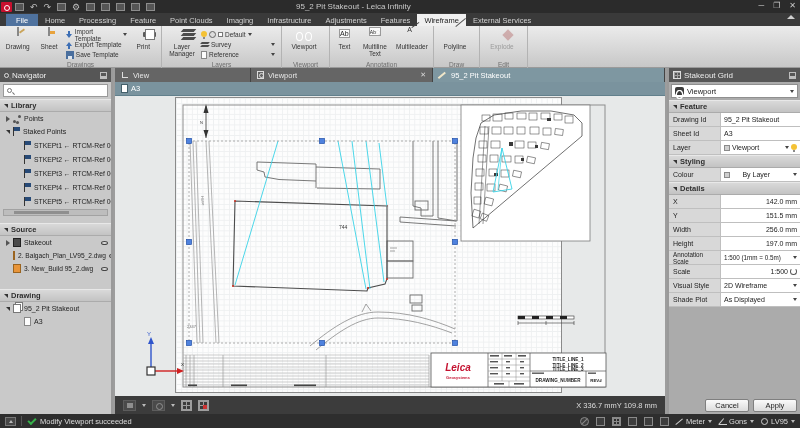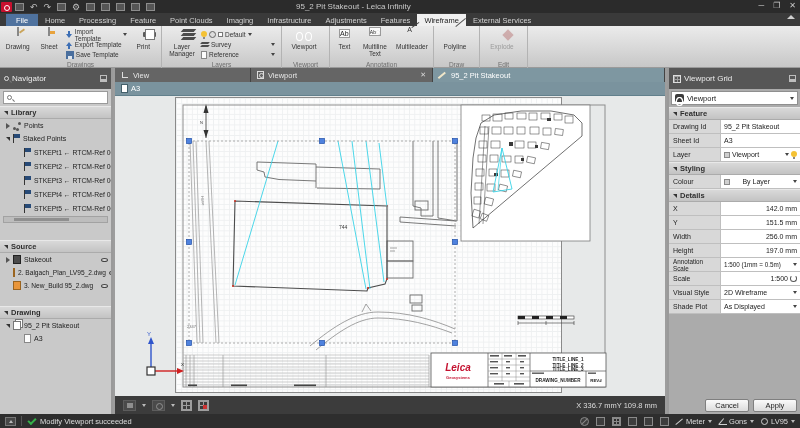--- a/index.html
+++ b/index.html
@@ -66,21 +66,21 @@
   .ic-lead::after{content:"";position:absolute;left:0;bottom:1px;width:9px;height:1px;background:#444;transform:rotate(-35deg);transform-origin:left bottom;}
   .ic-poly{width:13px;height:12px;position:relative;}
   .ic-poly::after{content:"";position:absolute;left:1px;bottom:2px;width:13px;height:1px;background:#555;transform:rotate(-40deg);transform-origin:left bottom;}
   .ic-expl{width:13px;height:12px;position:relative;opacity:.45;}
   .ic-expl::before{content:"";position:absolute;left:2px;top:2px;width:8px;height:8px;background:#b46a6a;transform:rotate(45deg);}
   .chk{width:5px;height:5px;border:1px solid #777;background:#fff;}
   .dd{width:0;height:0;border-left:2.5px solid transparent;border-right:2.5px solid transparent;border-top:3.5px solid #444;}
   .link-ic{width:7px;height:7px;border:1px solid #666;border-radius:50%;background:#ddd;}
 
   
-  .ptitle{height:21px;background:#565656;color:#ececec;font-size:8px;display:flex;align-items:center;padding:0 4px;gap:3px;}
+  .ptitle{height:14px;background:#565656;color:#ececec;font-size:8px;display:flex;align-items:center;padding:0 4px;gap:3px;}
   .ptitle .pin{margin-left:auto;width:7px;height:7px;border:1px solid #bdbdbd;border-bottom-width:3px;}
   .seehead{height:13px;background:linear-gradient(#d9d9d9,#c3c3c3);border-top:1px solid #e8e8e8;border-bottom:1px solid #ababab;display:flex;align-items:center;gap:3px;font-size:7.5px;color:#2e2e2e;padding:0 4px;}
   .tri-exp{width:0;height:0;border-left:4px solid transparent;border-top:4px solid #333;}
   .tri-r{width:0;height:0;border-top:3px solid transparent;border-bottom:3px solid transparent;border-left:4px solid #555;}
 
   
   .nav{position:absolute;left:0;top:68px;width:113px;height:346px;background:#c9c9c9;border-right:2px solid #9a9a9a;display:flex;flex-direction:column;}
   .searchwrap{padding:2px 3px;}
   .searchbox{height:13px;background:#fff;border:1px solid #9a9a9a;display:flex;align-items:center;padding:0 3px;gap:3px;}
   .mag{width:5px;height:5px;border:1px solid #777;border-radius:50%;position:relative;}
@@ -351,21 +351,21 @@
         <span class="ic-flag"></span>
         <span>STKEPt4 ← RTCM-Ref 0000 (07/10/</span>
       </div>
     <div class="trow flag">
         <span class="ic-flag"></span>
         <span>STKEPt5 ← RTCM-Ref 0000 (07/10/</span>
       </div>
     <div class="hscroll">
         <span class="thumb"></span>
       </div>
-    <div class="seehead" style="margin-top:16px">
+    <div class="seehead" style="margin-top:6px">
         <span class="tri-exp"></span>
         <b>Source</b>
       </div>
     <div class="trow">
         <span class="tri-r"></span>
         <span class="ic-stake"></span>
         <span>Stakeout</span>
         <span class="eye"></span>
       </div>
     <div class="trow" style="padding-left:13px;font-size:6.6px">
@@ -615,21 +615,21 @@
       <span class="coords">
         <span>X 336.7 mm</span>
         <span>Y 109.8 mm</span>
       </span>
     </div>
   </div>
 
   <div class="pg">
     <div class="ptitle">
       <span class="gridglyph" style="width:8px;height:8px;background-size:3px 3px;border-color:#ddd"></span>
-      <span>Viewport Grid</span>
+      <span>Stakeout Grid</span>
       <span class="pin"></span>
     </div>
     <div class="combo">
       <span class="ic-vp" style="width:9px;height:8px"></span>
       <span>Viewport</span>
       <span class="dd"></span>
     </div>
     <div class="seehead">
         <span class="tri-exp"></span>
         <b>Feature</b>

